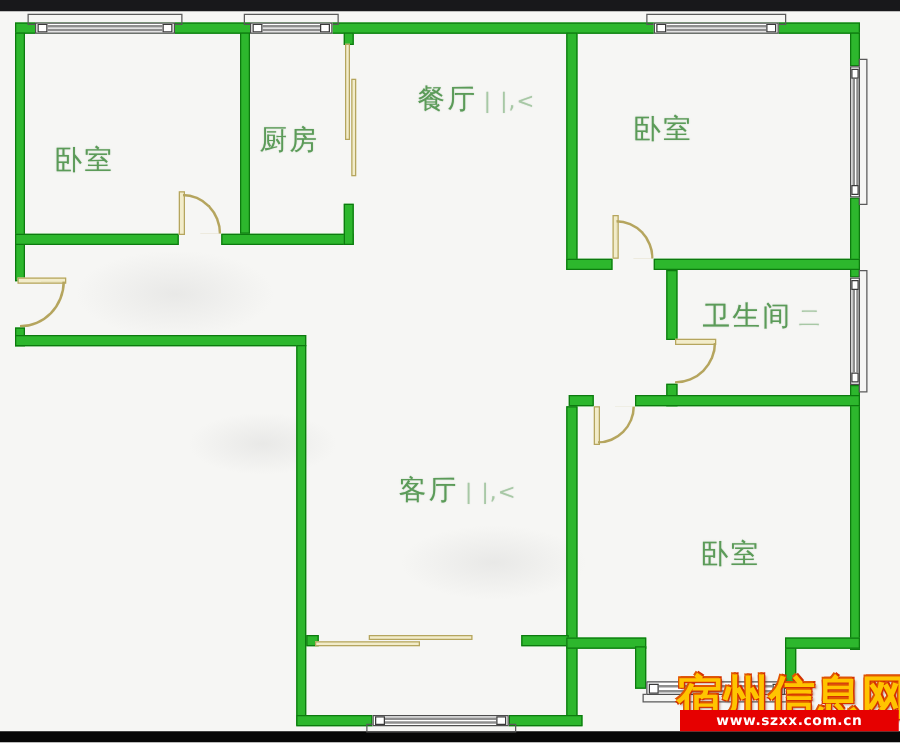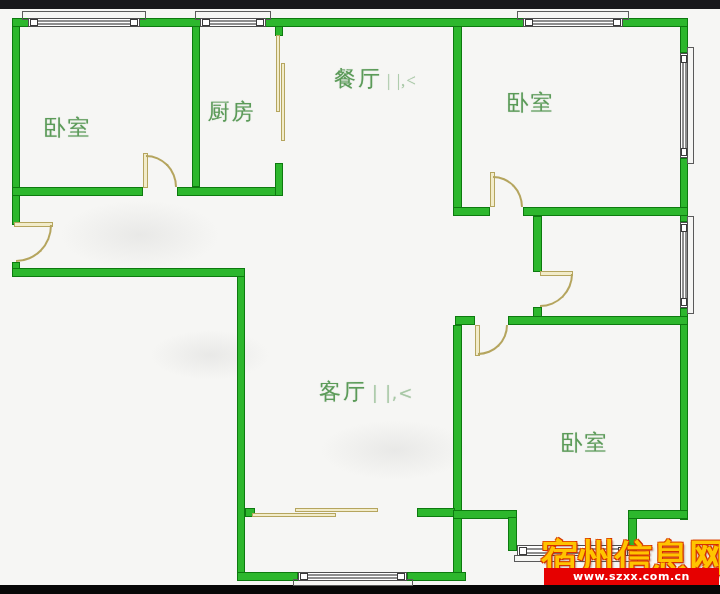--- a/index.html
+++ b/index.html
@@ -142,25 +142,28 @@
   <div class="slider" style="left:281px;top:63px;width:4px;height:78px;"></div>
   <div class="slider" style="left:295px;top:508px;width:83px;height:4px;"></div>
   <div class="slider" style="left:252px;top:513px;width:84px;height:4px;"></div>
 
   <div class="room-label centered" style="left:70px;top:128px;">
     <span>卧室</span><span class="artifact"></span>
   </div>
   <div class="room-label centered" style="left:234px;top:112px;">
     <span>厨房</span><span class="artifact"></span>
   </div>
-  <div class="room-label vcenter" style="left:334px;top:79px;font-family:Liberation Serif, serif;">
+  <div class="room-label vcenter" style="left:334px;top:79px;">
     <span>餐厅</span><span class="artifact">| |,&lt;</span>
   </div>
   <div class="room-label centered" style="left:533px;top:103px;">
     <span>卧室</span><span class="artifact"></span>
+  </div>
+  <div class="room-label vcenter" style="left:562px;top:253px;">
+    <span>卫生间</span><span class="artifact">二</span>
   </div>
   <div class="room-label vcenter" style="left:294px;top:392px;margin-left:25px;">
     <span>客厅</span><span class="artifact">| |,&lt;</span>
   </div>
   <div class="room-label centered" style="left:587px;top:443px;">
     <span>卧室</span><span class="artifact"></span>
   </div>
 
   <div class="wm-name">
     <span>宿州信息网</span>

